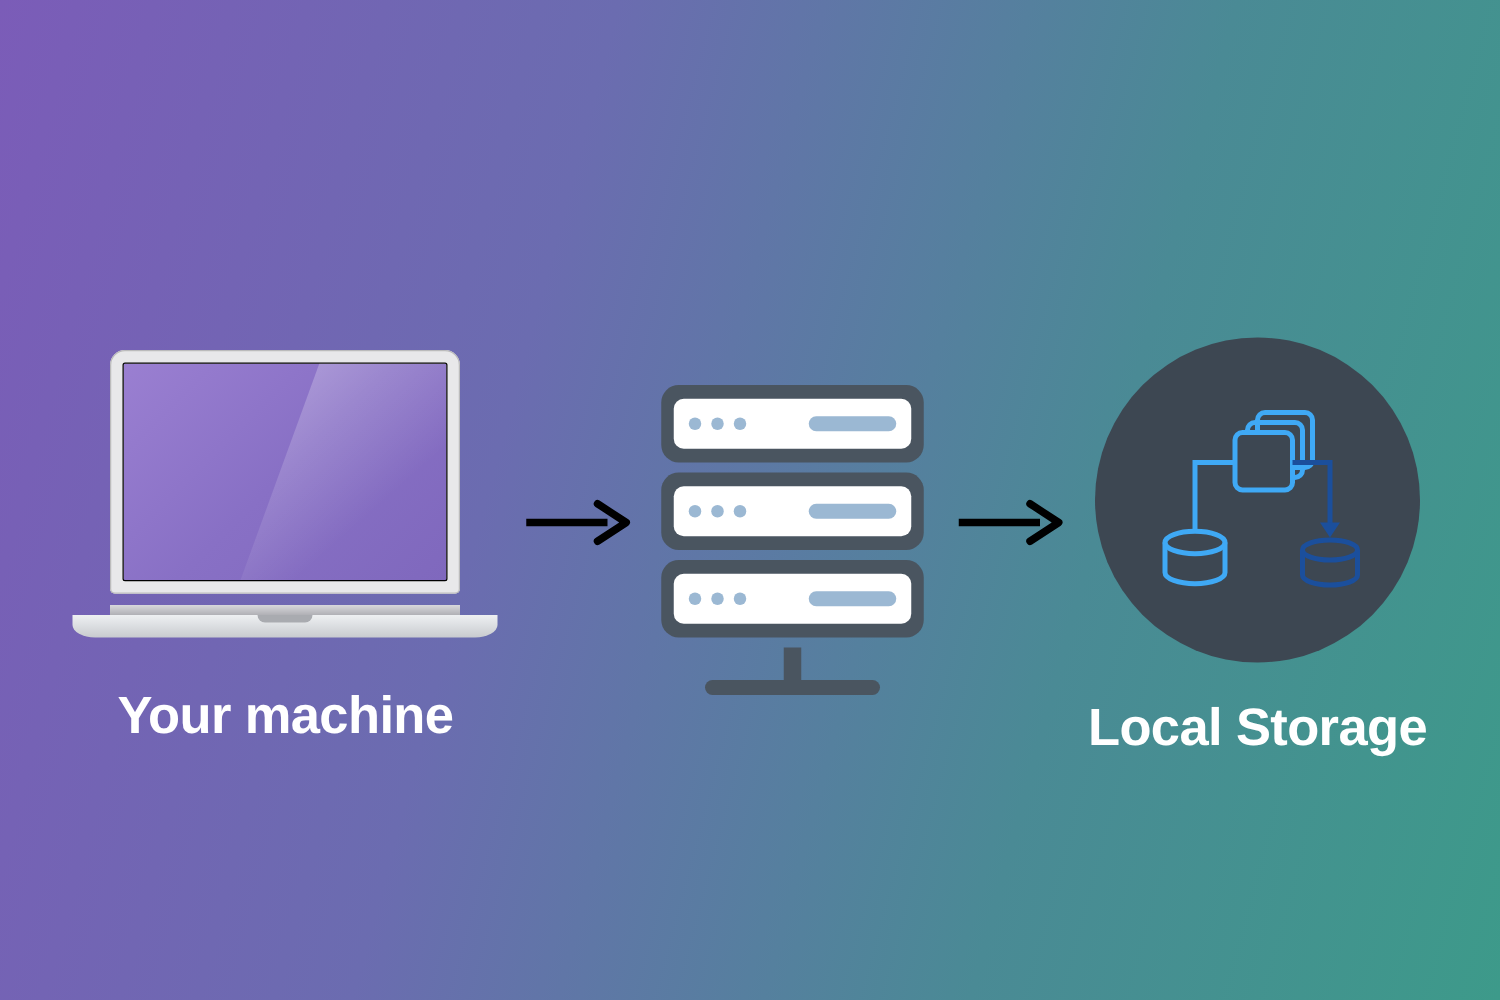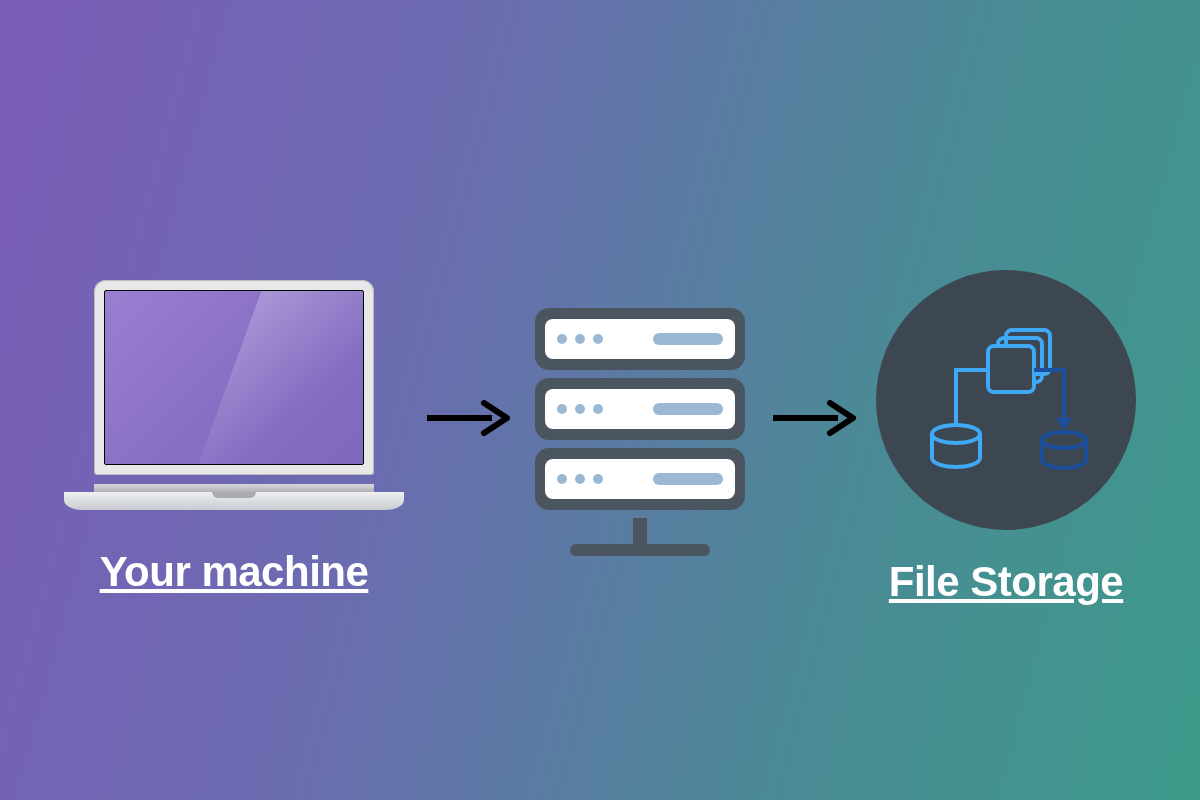--- a/index.html
+++ b/index.html
@@ -26,21 +26,20 @@
       flex-direction: column;
       align-items: center;
     }
     .label {
       color: #ffffff;
       font-size: 42px;
       font-weight: 800;
       margin-top: 28px;
       text-align: center;
       letter-spacing: -0.5px;
-      text-decoration: underline;
     }
     .arrow-wrap {
       display: flex;
       align-items: center;
       height: 260px;
       margin-top: -40px;
     }
     
     .laptop {
       position: relative;
@@ -247,16 +246,16 @@
         <path d="M 128 70 L 158 70 L 158 126" stroke="#1b4f9c" stroke-width="4" fill="none"></path>
         <path d="M 150 118 L 158 130 L 166 118" fill="#1b4f9c"></path>
 
         <ellipse cx="50" cy="134" rx="24" ry="9" stroke="#3fa9f5" stroke-width="4" fill="#3d4752"></ellipse>
         <path d="M 26 134 L 26 158 A 24 9 0 0 0 74 158 L 74 134" stroke="#3fa9f5" stroke-width="4" fill="none"></path>
 
         <ellipse cx="158" cy="140" rx="22" ry="8" stroke="#1b4f9c" stroke-width="4" fill="#3d4752"></ellipse>
         <path d="M 136 140 L 136 160 A 22 8 0 0 0 180 160 L 180 140" stroke="#1b4f9c" stroke-width="4" fill="none"></path>
       </svg>
     </div>
-    <div class="label">File Storage</div>
+    <div class="label">Local Storage</div>
   </div>
 
 </div>
 
 </body></html>

